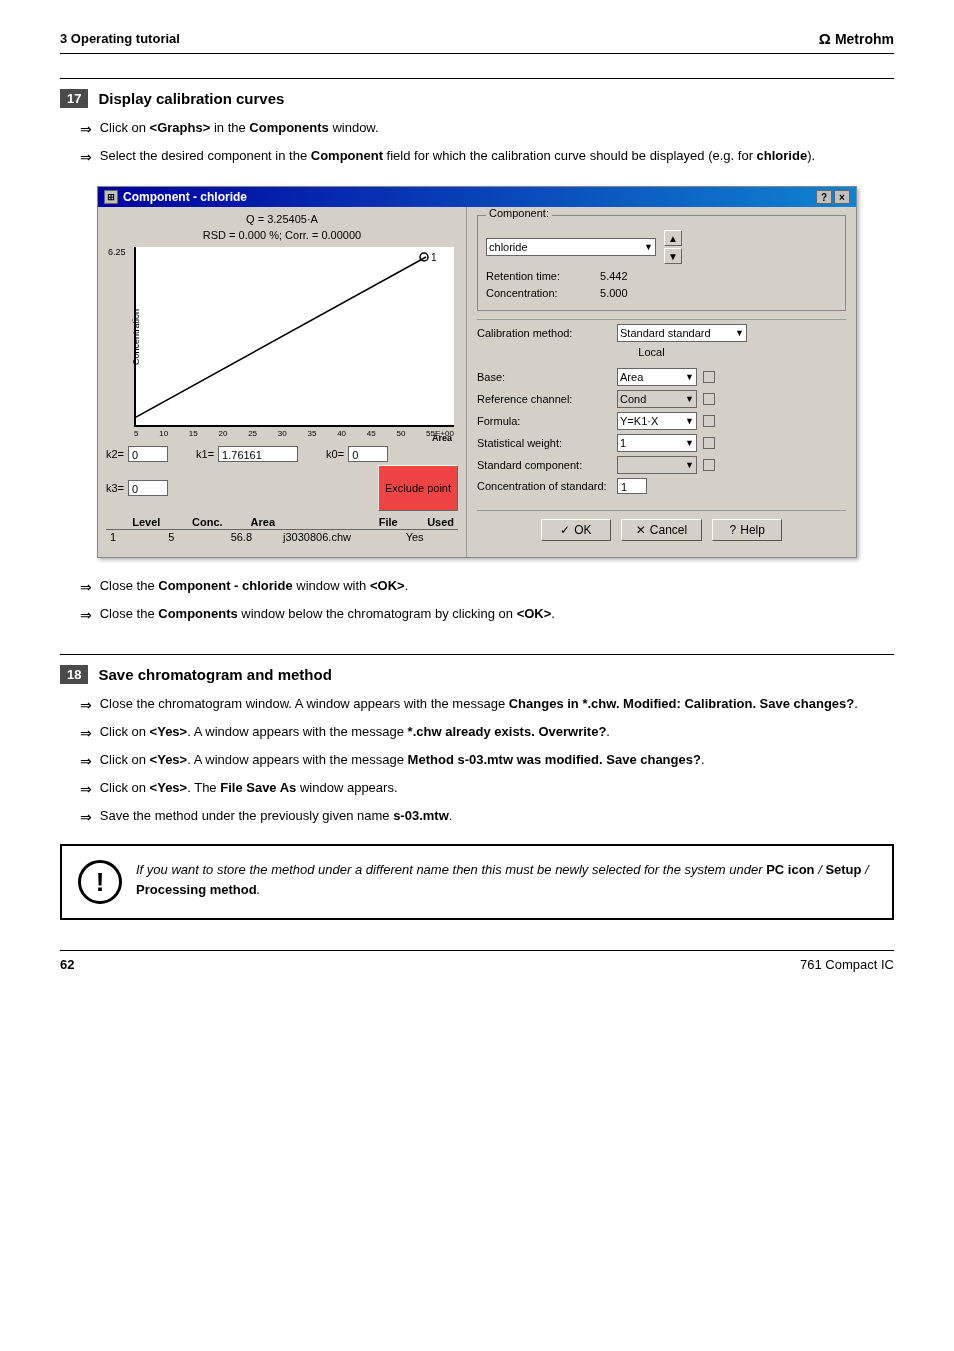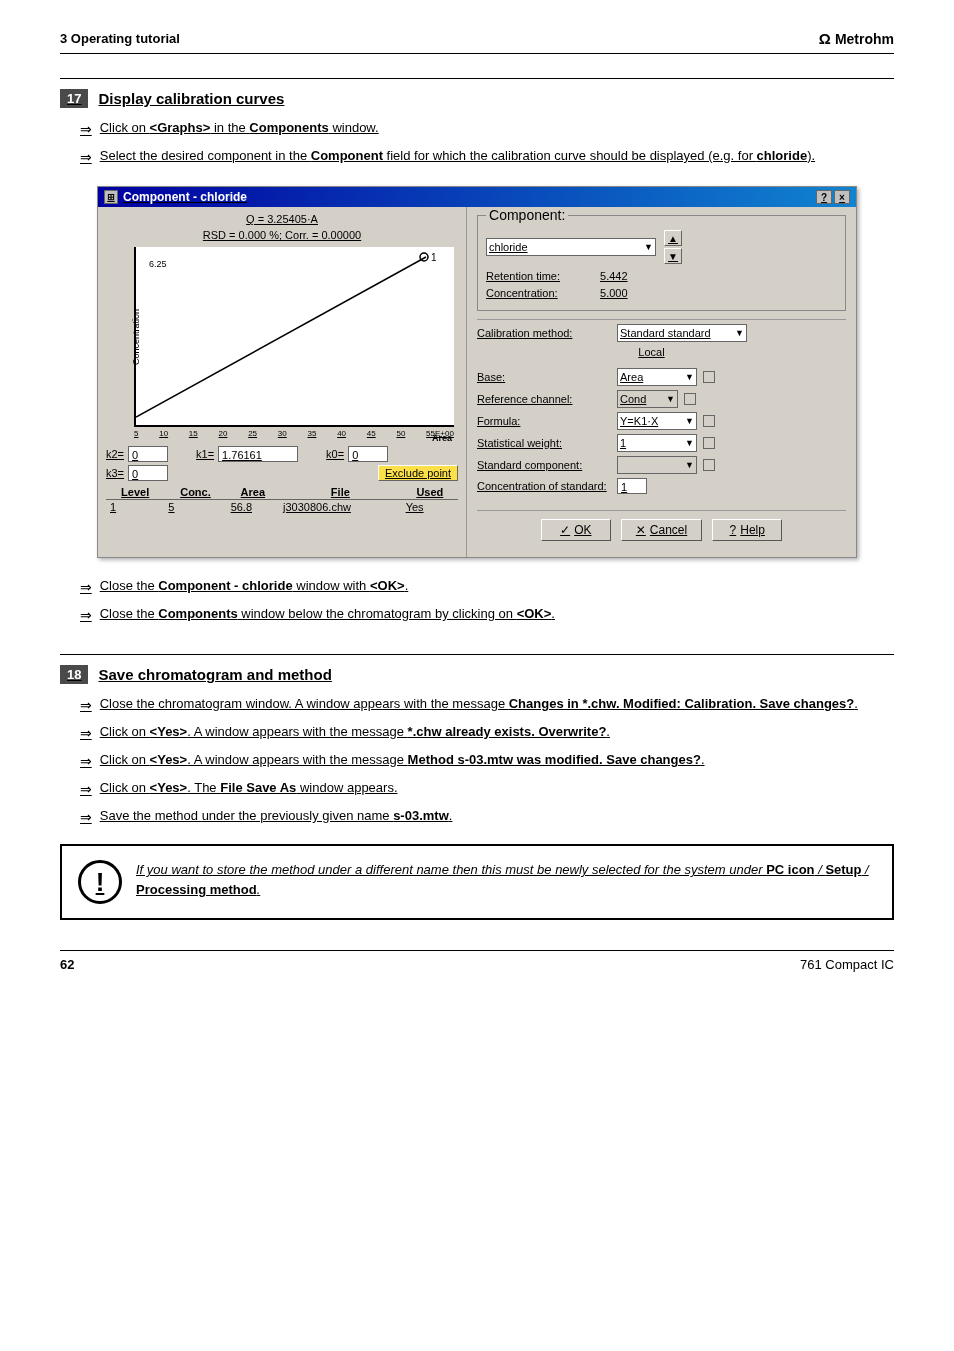--- a/index.html
+++ b/index.html
@@ -38,21 +38,20 @@
       align-items: center;
       gap: 4px;
     }
     .metrohm-logo {
       font-size: 14px;
       font-weight: bold;
     }
     
     .section {
       margin-bottom: 28px;
-      text-decoration: underline;
     }
     .section-header {
       display: flex;
       align-items: center;
       gap: 10px;
       margin-bottom: 10px;
     }
     .section-number {
       background: #4a4a4a;
       color: #fff;
@@ -189,39 +188,39 @@
       padding: 0 3px;
       height: 16px;
       width: 40px;
       display: inline-block;
       line-height: 16px;
     }
     .data-input-wide {
       width: 80px;
     }
     .exclude-btn {
-      background: #fde047;
+      background: #ef4444;
       border-top: 1px solid #fff;
       border-left: 1px solid #fff;
       border-right: 1px solid #666;
       border-bottom: 1px solid #666;
       font-size: 11px;
-      padding: 1px 6px;
+      padding: 16px 6px;
       cursor: pointer;
       margin-left: auto;
     }
     .data-table {
       width: 100%;
       border-collapse: collapse;
       font-size: 11px;
       margin-top: 4px;
     }
     .data-table th {
       font-weight: bold;
-      text-align: center;
+      text-align: right;
       padding: 1px 4px;
       border-bottom: 1px solid #666;
     }
     .data-table td {
       padding: 1px 4px;
     }
     
     .right-panel {
       width: 390px;
       padding: 8px 10px;
@@ -232,21 +231,21 @@
       margin-bottom: 8px;
       background: #d4d0c8;
       position: relative;
     }
     .group-legend {
       position: absolute;
       top: -9px;
       left: 8px;
       background: #d4d0c8;
       padding: 0 3px;
-      font-size: 14px;
+      font-size: 11px;
       text-align: right;
     }
     .nav-arrow-btn {
       background: #d4d0c8;
       border-top: 1px solid #fff;
       border-left: 1px solid #fff;
       border-right: 1px solid #666;
       border-bottom: 1px solid #666;
       font-size: 10px;
       width: 18px;
@@ -422,21 +421,21 @@
 
 
       <div class="dialog-body">
 
         <div class="chart-panel">
           <div class="chart-formula">Q = 3.25405·A</div>
           <div class="chart-rsd">RSD = 0.000 %;  Corr. = 0.00000</div>
 
           <div style="position:relative; margin-left:28px; width:320px; height:180px;">
             <span style="position:absolute; left:-26px; top:50%; transform:translateY(-50%) rotate(-90deg); font-size:9px; white-space:nowrap;">Concentration</span>
-            <span style="position:absolute; left:-26px; top:12px; font-size:9px;margin-left:41px;">6.25</span>
+            <span style="position:absolute; left:-26px; top:0; font-size:9px;">6.25</span>
             <svg width="320" height="180" style="background:#fff; border-left:2px solid #000; border-bottom:2px solid #000;">
 
               <line x1="0" y1="170" x2="290" y2="10" stroke="#000" stroke-width="1.5"></line>
 
               <circle cx="288" cy="10" r="4" fill="none" stroke="#000" stroke-width="1.5"></circle>
 
               <text x="295" y="14" font-size="10" font-family="Arial">1</text>
             </svg>
             <span style="position:absolute; bottom:-16px; right:2px; font-size:9px; font-weight:bold;">Area</span>
           </div>
@@ -535,21 +534,21 @@
             <span class="param-label">Base:</span>
             <div class="select-field" style="width:80px;">
               <span>Area</span>
               <span class="dropdown-arrow">▼</span>
             </div>
             <div class="checkbox" style="margin-left:6px;"></div>
           </div>
 
           <div class="param-row">
             <span class="param-label">Reference channel:</span>
-            <div class="select-field" style="width:61px; background:#d4d0c8;">
+            <div class="select-field" style="width:80px; background:#d4d0c8;">
               <span>Cond</span>
               <span class="dropdown-arrow">▼</span>
             </div>
             <div class="checkbox" style="margin-left:6px;"></div>
           </div>
 
           <div class="param-row">
             <span class="param-label">Formula:</span>
             <div class="select-field" style="width:80px;">
               <span>Y=K1·X</span>

